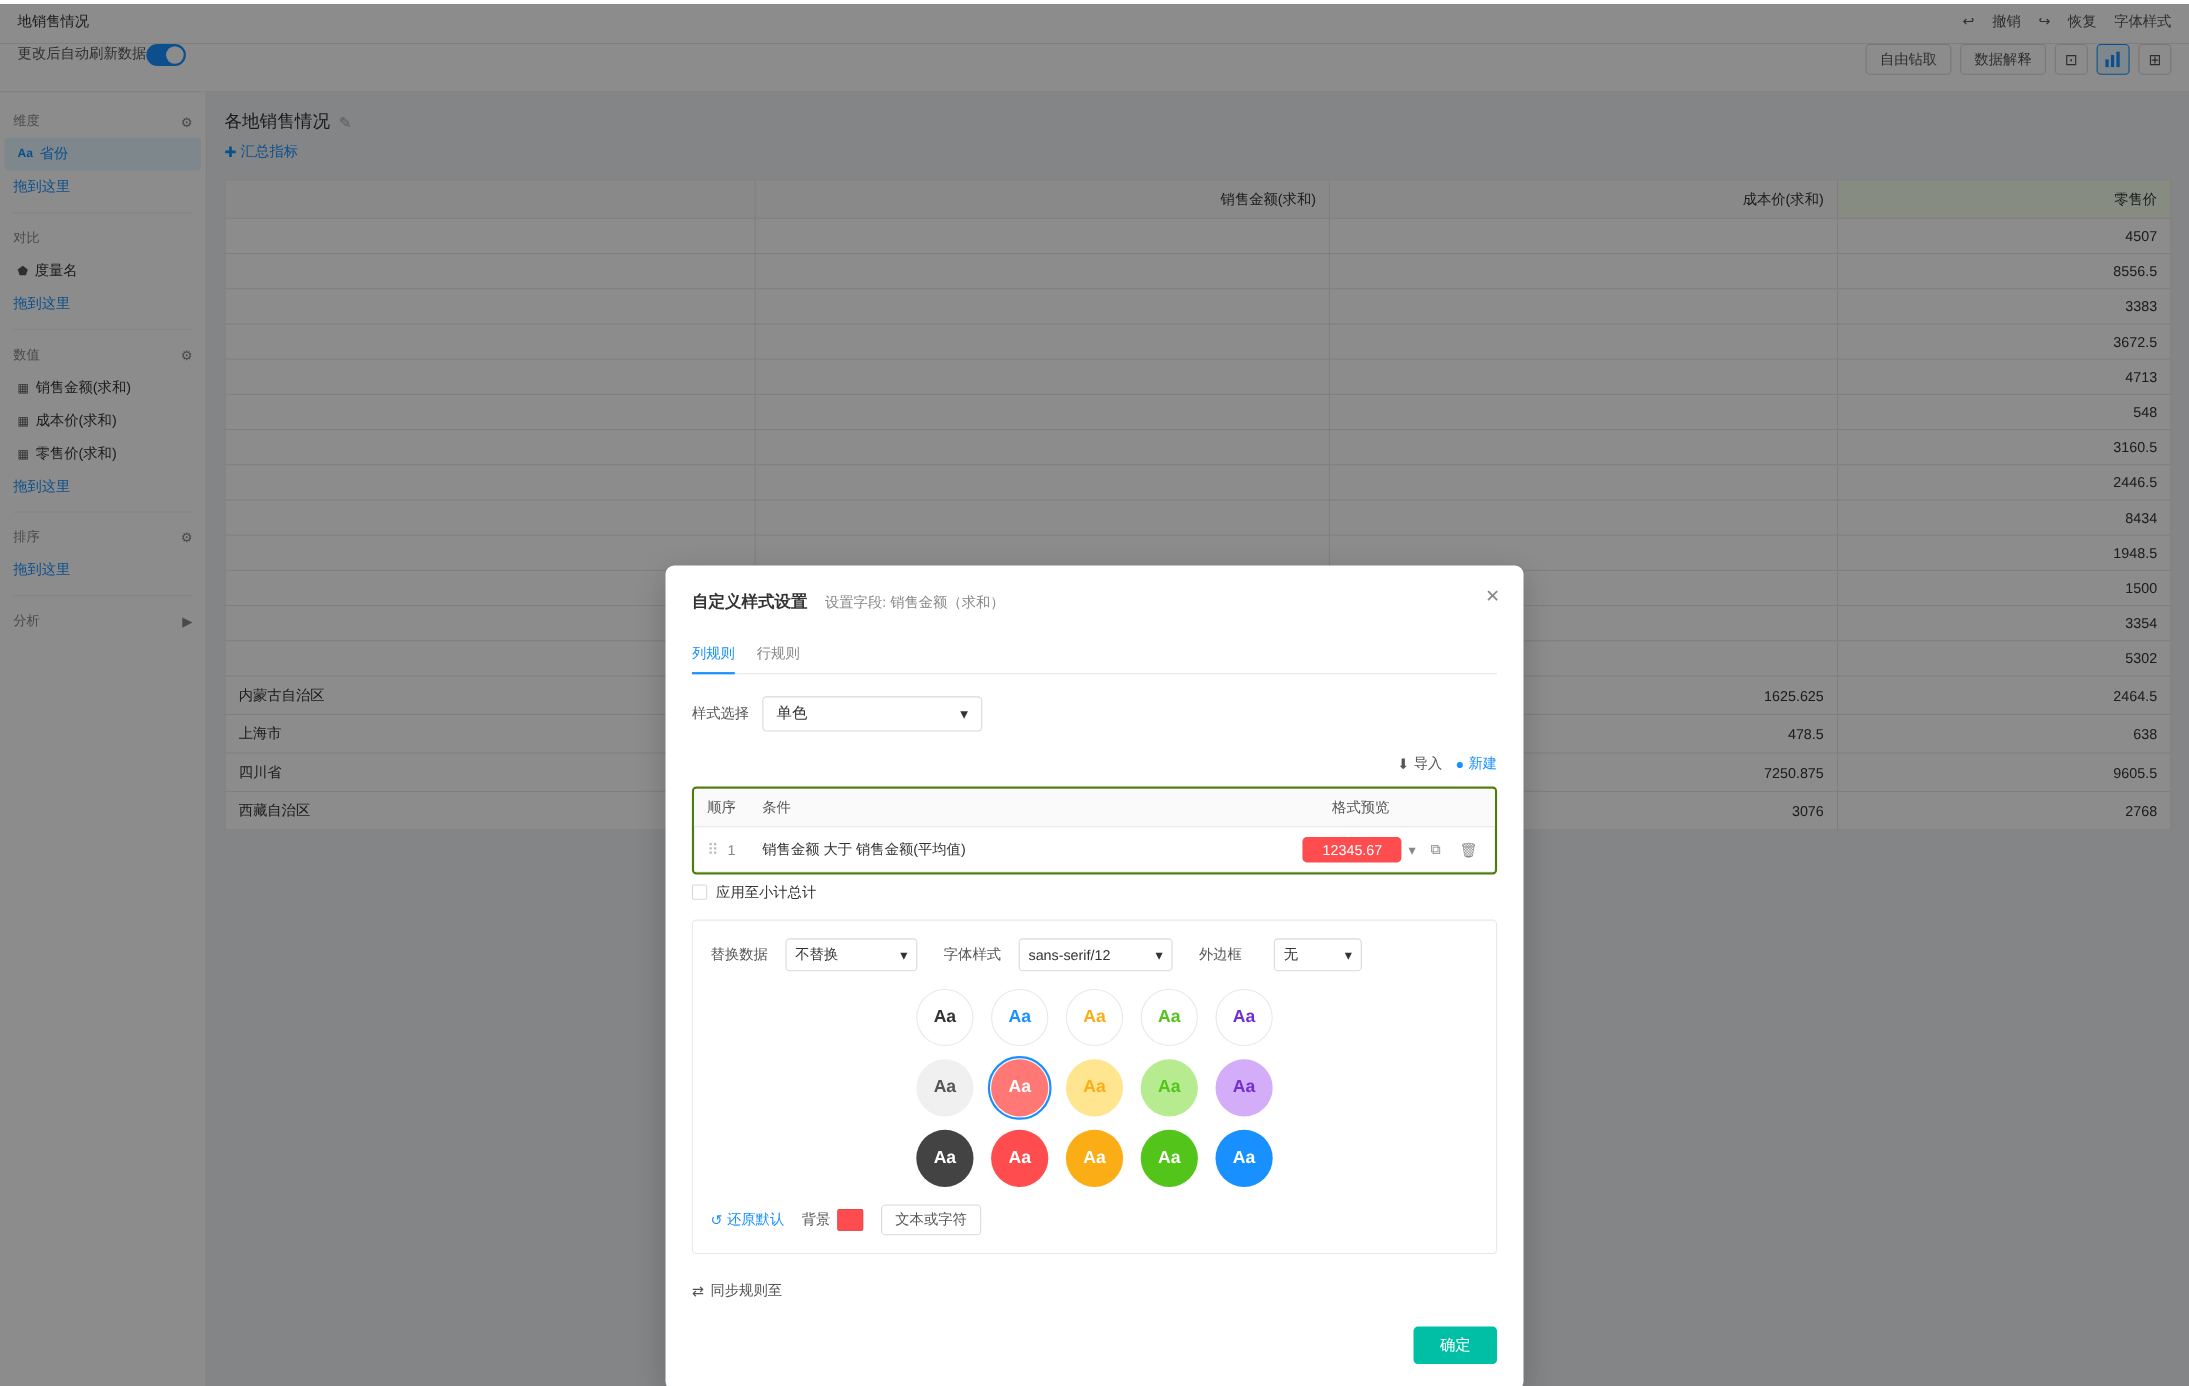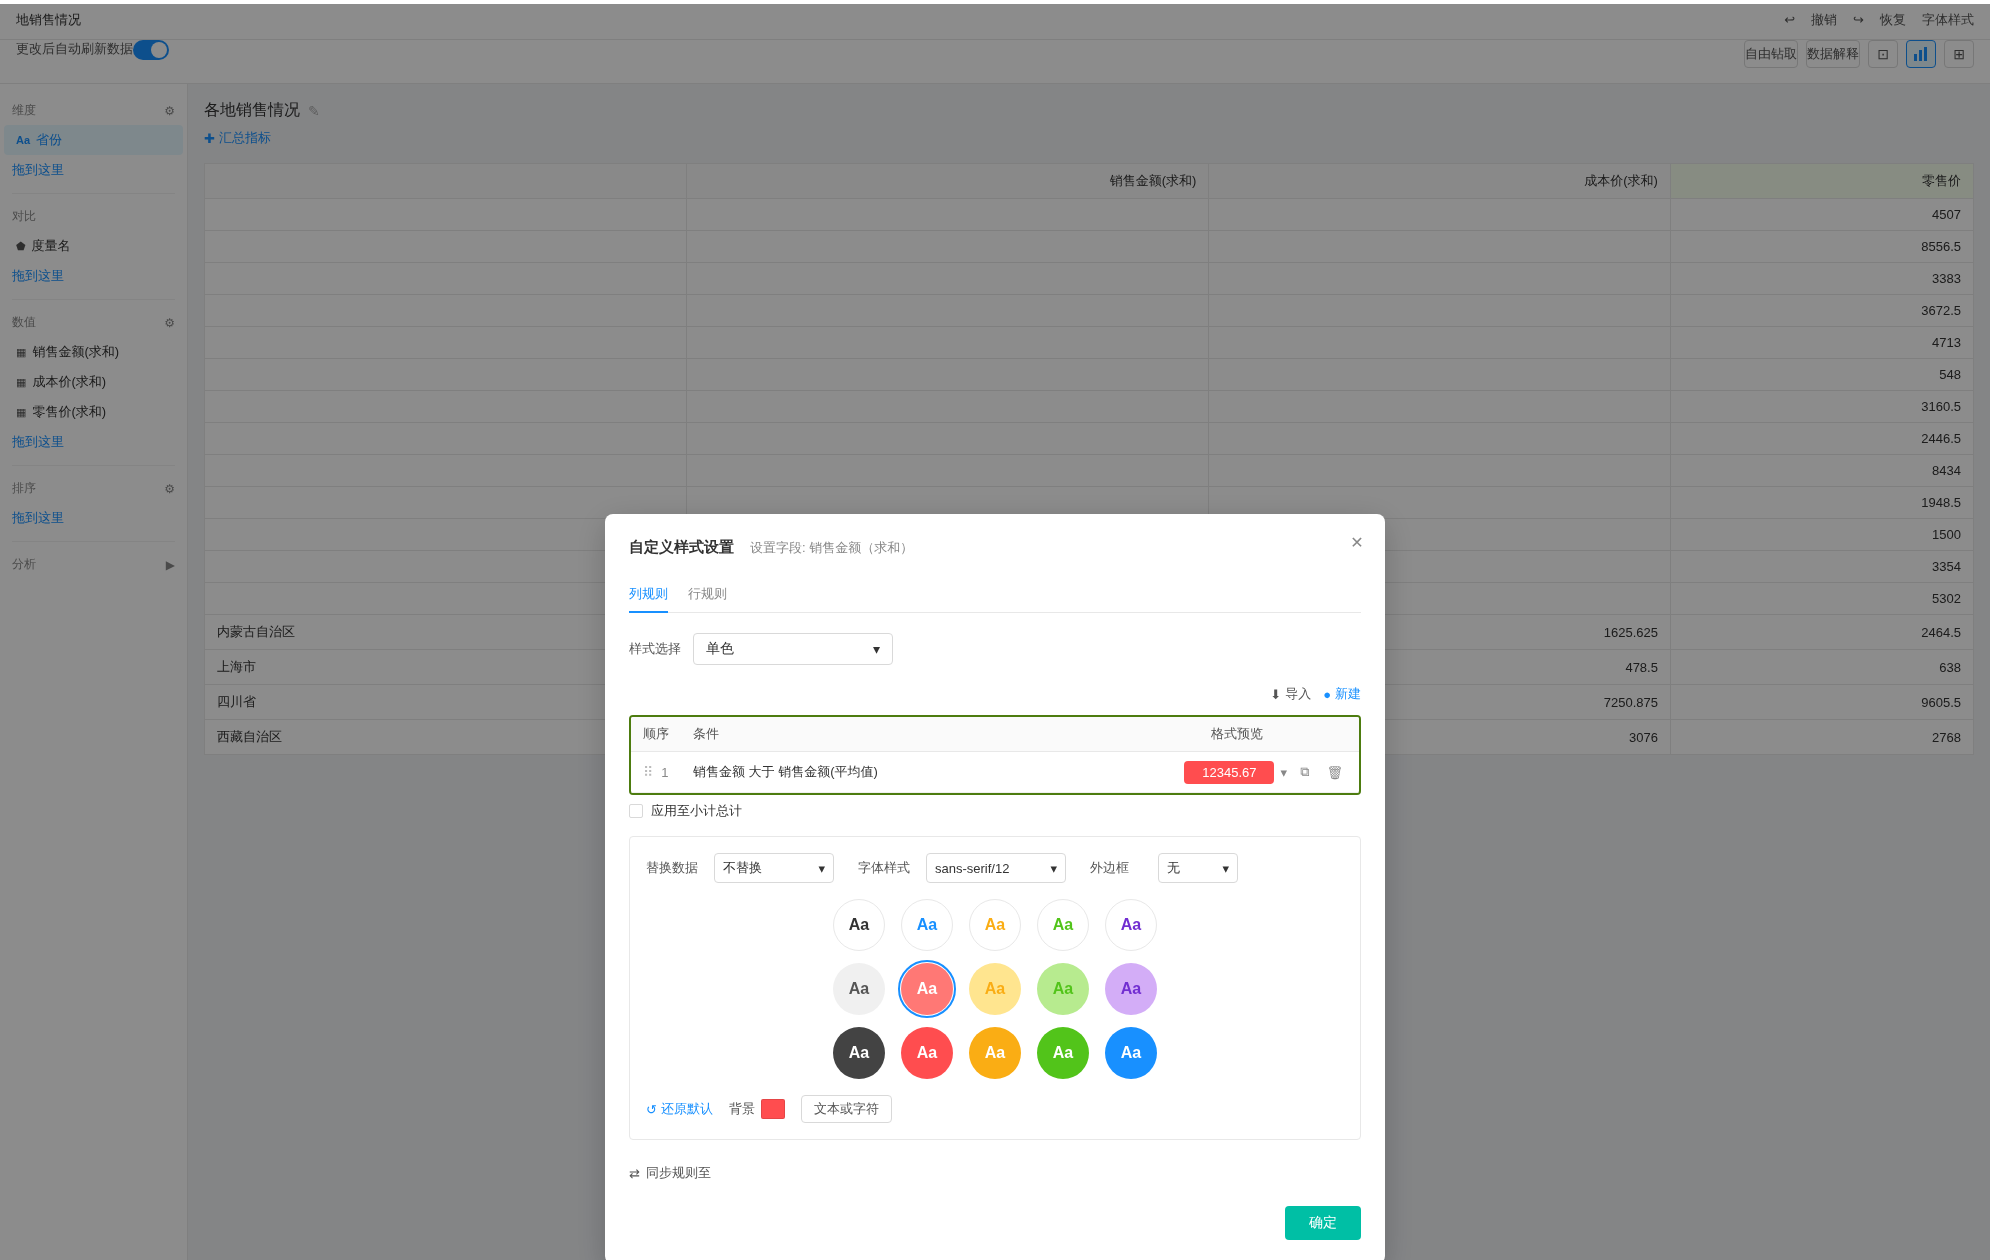--- a/index.html
+++ b/index.html
@@ -9,21 +9,21 @@
     .top-bar { height: 40px; background: #fff; border-bottom: 1px solid #e8e8e8; display: flex; align-items: center; padding: 0 16px; gap: 12px; }
     .top-bar-actions { margin-left: auto; display: flex; align-items: center; gap: 16px; }
     .top-bar-btn { font-size: 13px; color: #555; cursor: pointer; display: flex; align-items: center; gap: 16px; }
 
     
     .toolbar { height: 44px; background: #fff; border-bottom: 1px solid #e8e8e8; display: flex; align-items: flex-start; padding: 0 16px; }
     .toolbar-toggle-label { font-size: 13px; color: #555; }
     .toggle-switch { width: 36px; height: 20px; background: #1890ff; border-radius: 10px; position: relative; cursor: pointer; }
     .toggle-switch::after { content: ''; position: absolute; top: 2px; left: 18px; width: 16px; height: 16px; background: #fff; border-radius: 50%; }
     .toolbar-right { margin-left: auto; display: flex; align-items: center; gap: 8px; }
-    .toolbar-right-btn { font-size: 13px; color: #555; cursor: pointer; padding: 4px 0; border: 1px solid #d9d9d9; border-radius: 4px; background: #fff; }
+    .toolbar-right-btn { font-size: 13px; color: #555; cursor: pointer; padding: 4px 12px; border: 1px solid #d9d9d9; border-radius: 4px; background: #fff; }
     .toolbar-icon-btn { width: 30px; height: 28px; display: flex; align-items: center; justify-content: center; cursor: pointer; border: 1px solid #d9d9d9; border-radius: 4px; background: #fff; font-size: 14px; color: #555; }
     .toolbar-icon-btn.active { background: #e6f7ff; border-color: #1890ff; color: #1890ff; }
 
     
     .main-layout { display: flex; height: calc(1260px - 84px); }
 
     
     .sidebar { width: 188px; background: #fff; border-right: 1px solid #e8e8e8; padding: 12px 0; overflow-y: auto; flex-shrink: 0; }
     .sidebar-section { margin-bottom: 8px; }
     .sidebar-section-header { display: flex; align-items: center; justify-content: space-between; padding: 6px 12px; font-size: 12px; color: #888; }

